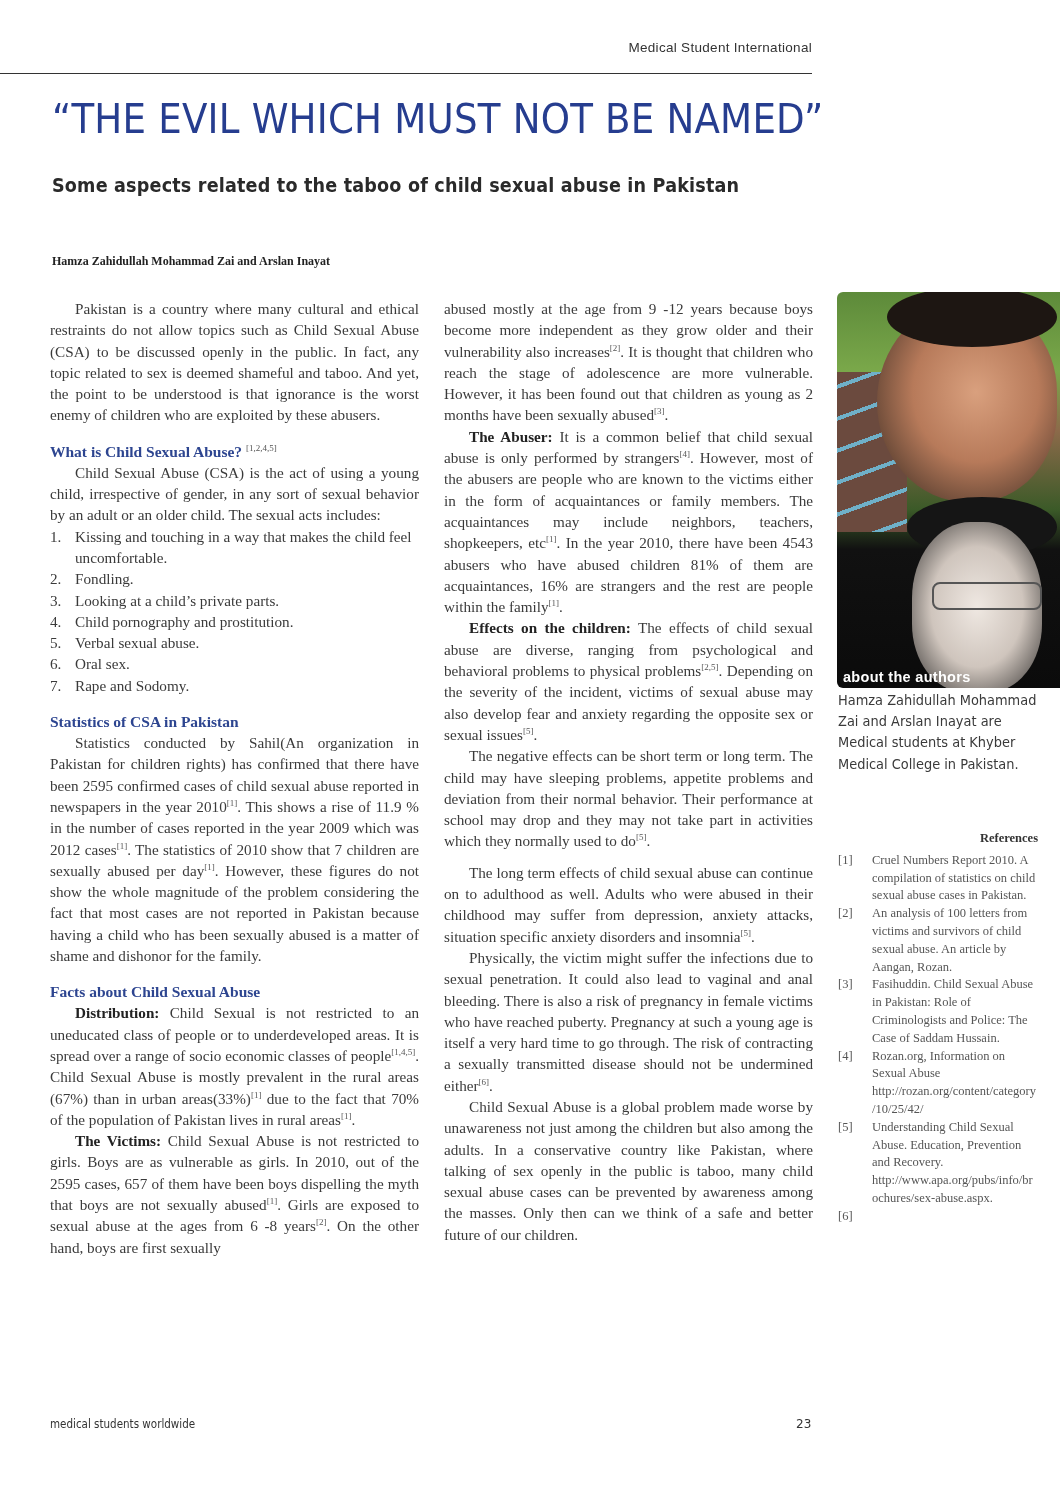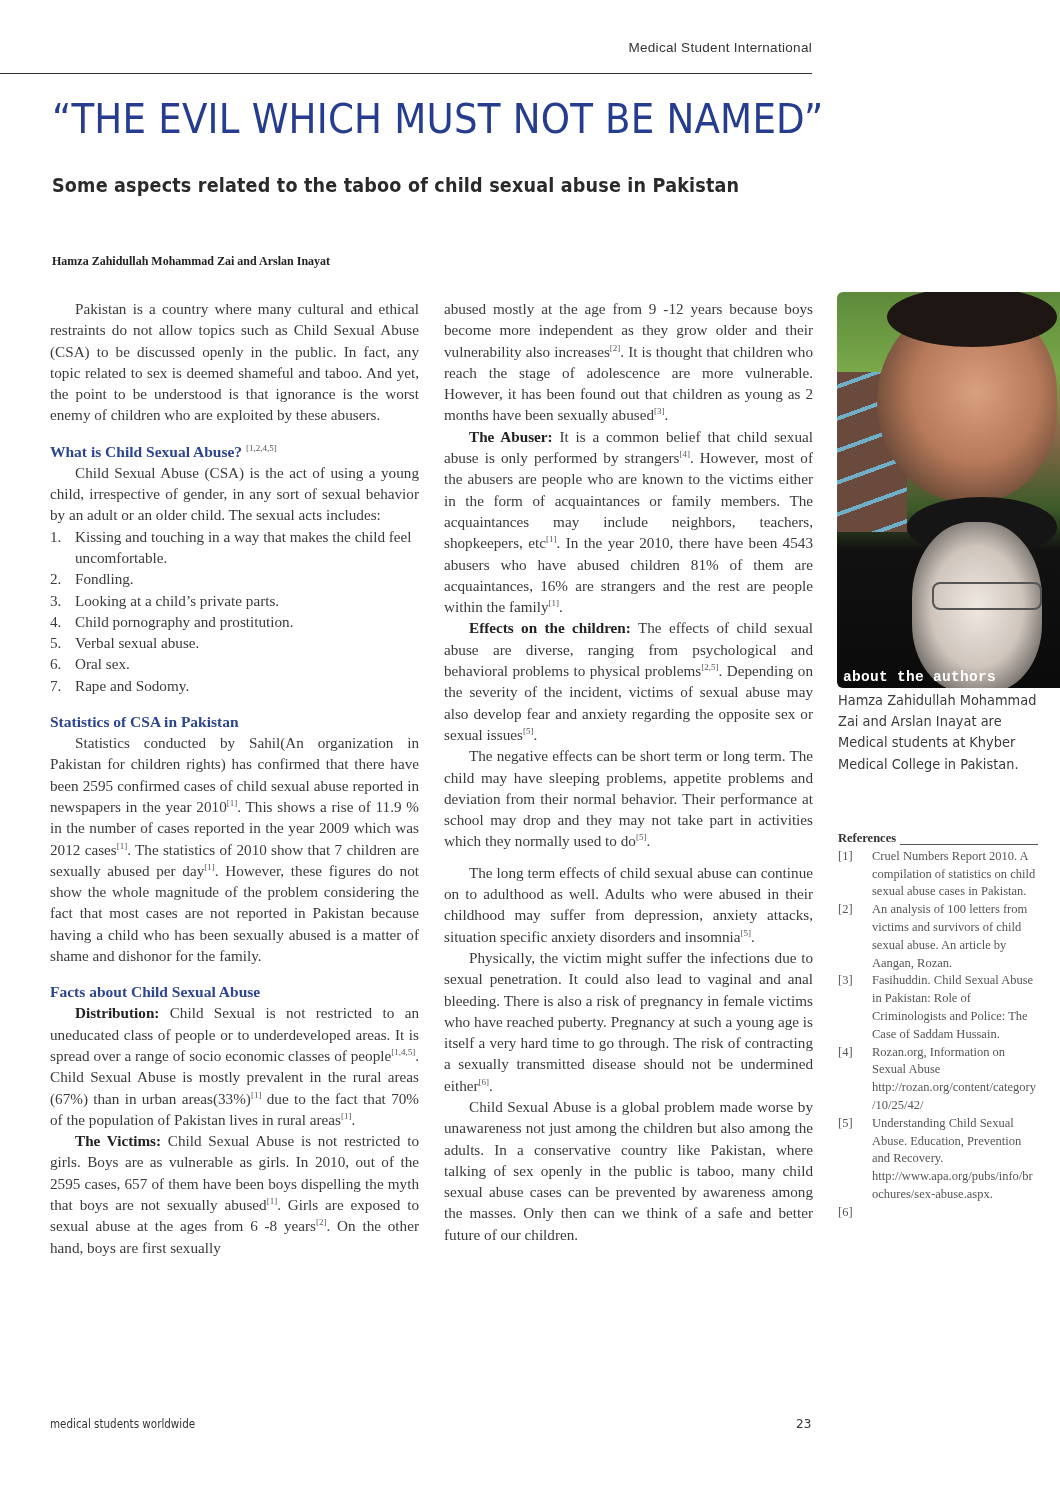--- a/index.html
+++ b/index.html
@@ -82,34 +82,34 @@
     .photo .hair2 {
       position: absolute; left: 70px; top: 205px; width: 150px; height: 60px;
       border-radius: 50%; background: #151515;
     }
     .photo .glasses {
       position: absolute; left: 95px; top: 290px; width: 110px; height: 28px;
       border: 2px solid #555; border-radius: 8px; box-sizing: border-box;
     }
     .photo-caption {
       position: absolute; left: 6px; bottom: 3px;
-      font-family: Liberation Mono, monospace; font-size: 14.5px; color: #fff;
+      font-family: Liberation Sans, sans-serif; font-size: 14.5px; color: #fff;
       font-weight: bold; letter-spacing: 0.3px;
     }
     .bio {
       position: absolute; left: 838px; top: 690px; width: 215px;
       font-family: "DejaVu Sans", "Liberation Sans", sans-serif;
       font-size: 13.5px; line-height: 21.2px; color: #3a3a3a;
       transform: scaleX(0.96); transform-origin: left top;
     }
     .refs {
       position: absolute; left: 838px; top: 830px; width: 200px;
       font-size: 12.5px; line-height: 17.8px; color: #555;
     }
-    .refs-head { display: flex; align-items: flex-end; font-weight: bold; color: #333; font-size: 12.5px; }
+    .refs-head { display: flex; align-items: flex-end; font-weight: bold; color: #333; font-size: 12.5px; flex-direction: column; }
     .refs-head .rule { flex: 1; border-bottom: 1px solid #555; margin-left: 4px; margin-bottom: 3px; }
     .ref { display: flex; }
     .ref .rnum { width: 34px; flex: none; }
     .ref .rtxt { flex: 1; word-break: break-word; }
     .footer-left {
       position: absolute; left: 50px; top: 1417px;
       font-family: "DejaVu Sans", sans-serif; font-size: 11.5px; color: #333;
       transform: scaleX(0.9); transform-origin: left top;
     }
     .footer-right {

